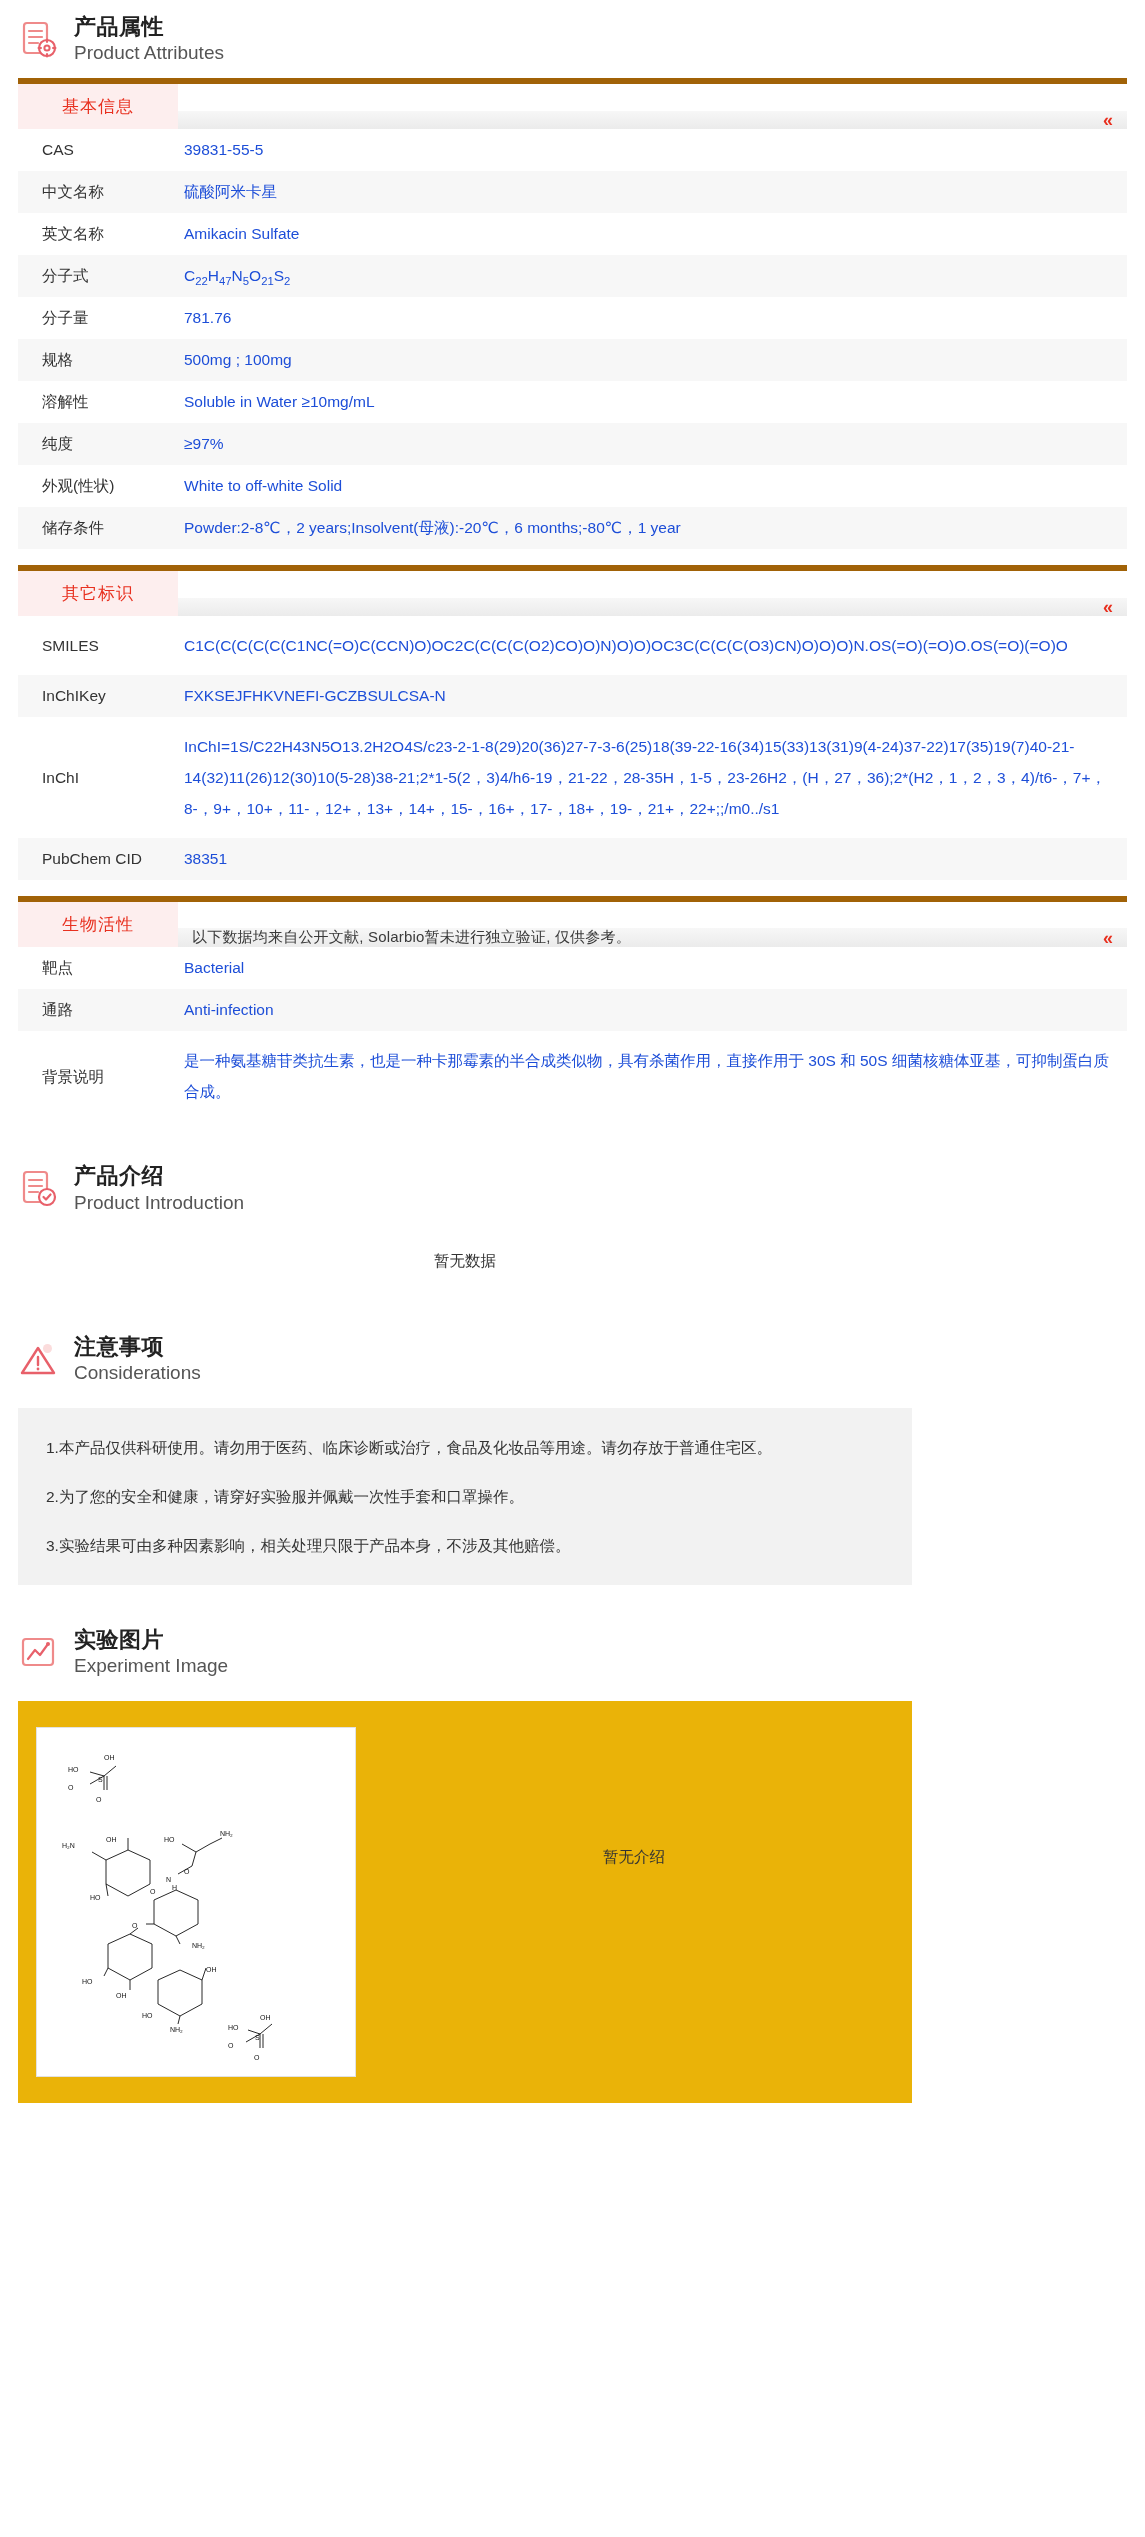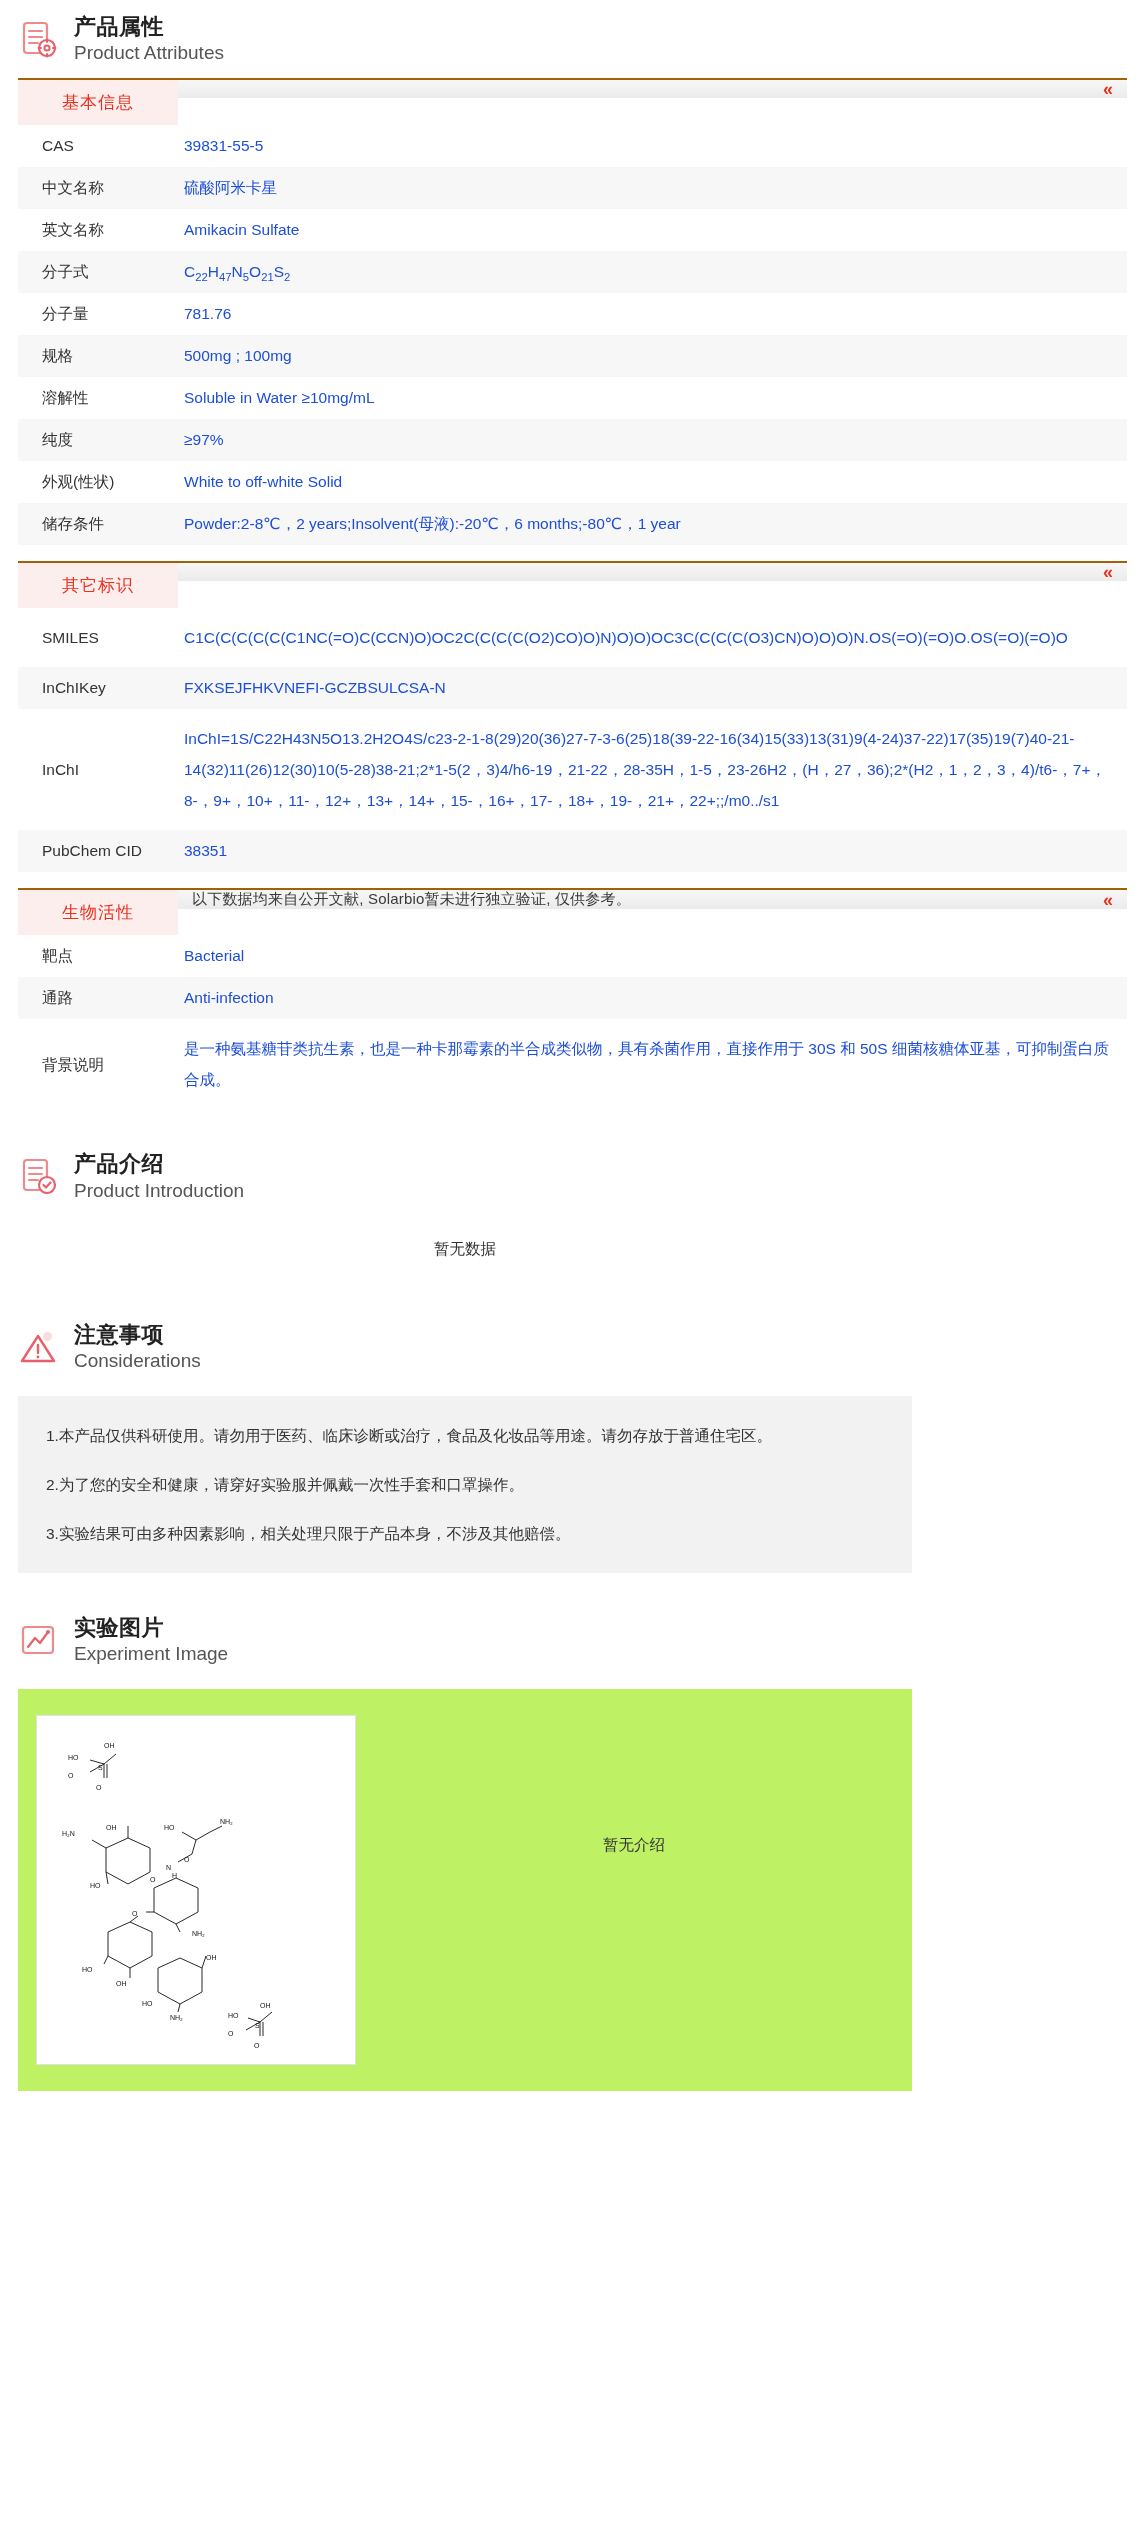--- a/index.html
+++ b/index.html
@@ -33,22 +33,22 @@
     font-size: 19px; color: #555; line-height: 1.3; margin-top: 2px;
   }
 
   
   .tbl { width: 1109px; margin: 0 18px; border-collapse: collapse; table-layout: fixed; }
   .tbl col.c1 { width: 160px; }
   .tbl col.c2 { width: 949px; }
 
   .band-row td { padding: 0; }
   .band {
-    display: flex; align-items: flex-start; width: 100%;
-    border-top: 2px solid #a16207;
+    display: flex; align-items: flex-end; width: 100%;
+    border-top: 6px solid #a16207;
   }
   .band .band-left {
     width: 160px; flex: 0 0 160px;
     background: #fdeeee;
     color: #e8301f;
     font-size: 17px;
     padding: 11px 0 11px 0;
     text-align: center;
     letter-spacing: 1px;
   }
@@ -103,21 +103,21 @@
     margin: 0 0 18px 0;
     font-size: 15.5px;
     color: #333;
     line-height: 2.0;
   }
   .note-panel p:last-child { margin-bottom: 0; }
 
   
   .exp-panel {
     margin: 10px 18px 0 18px;
-    background: #bef264;
+    background: #eab308;
     padding: 26px 0 26px 0;
     display: flex;
     align-items: flex-start;
     min-height: 260px;
   }
   .exp-thumb {
     width: 320px; flex: 0 0 320px;
     margin-left: 18px;
     background: #ffffff;
     border: 1px solid #e2e2e2;

